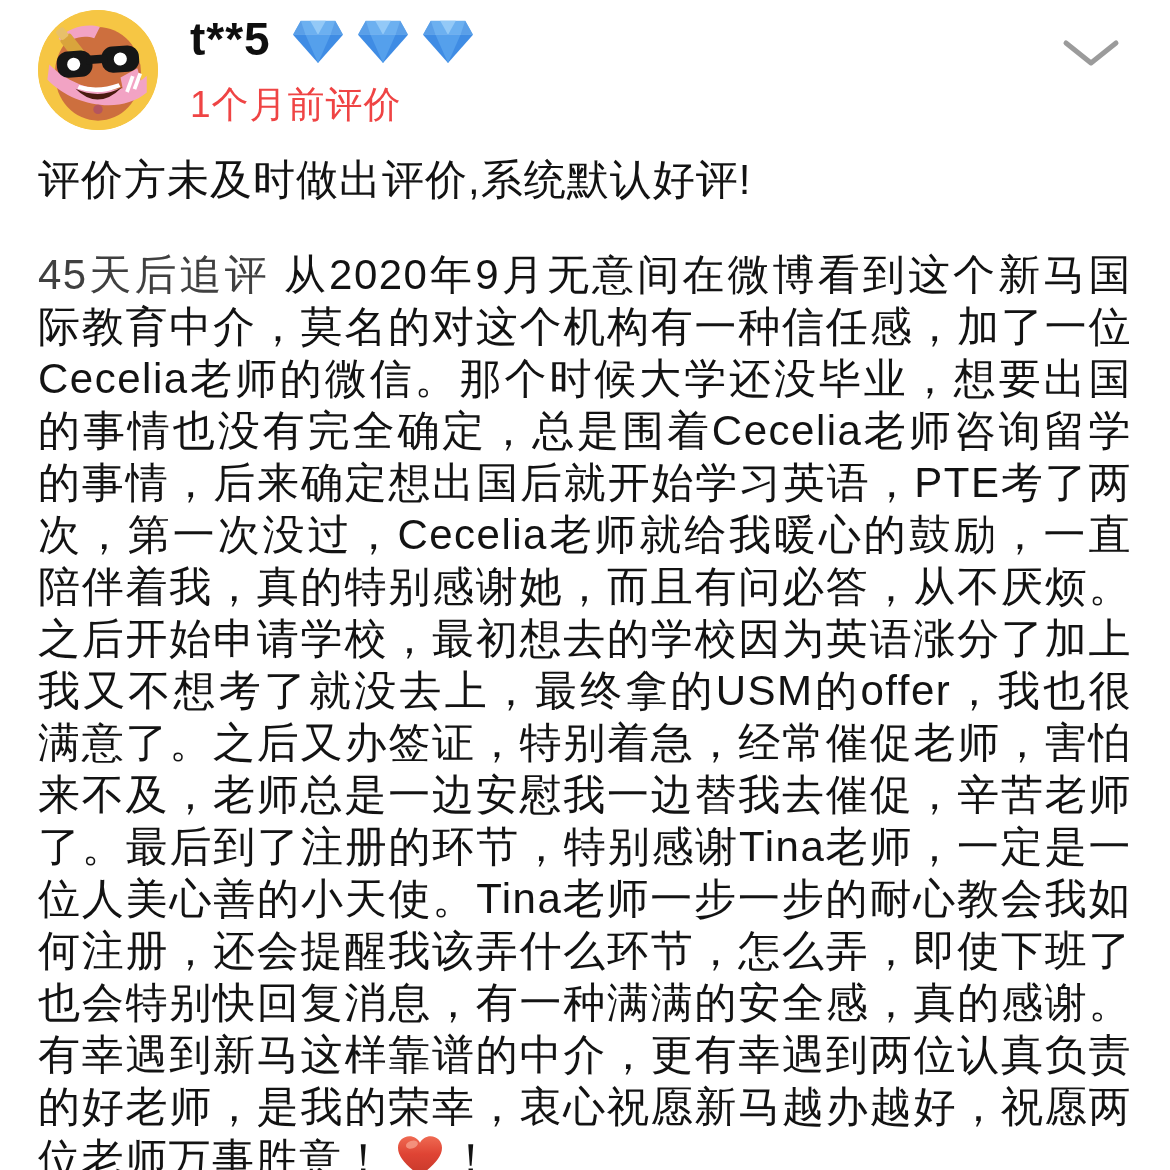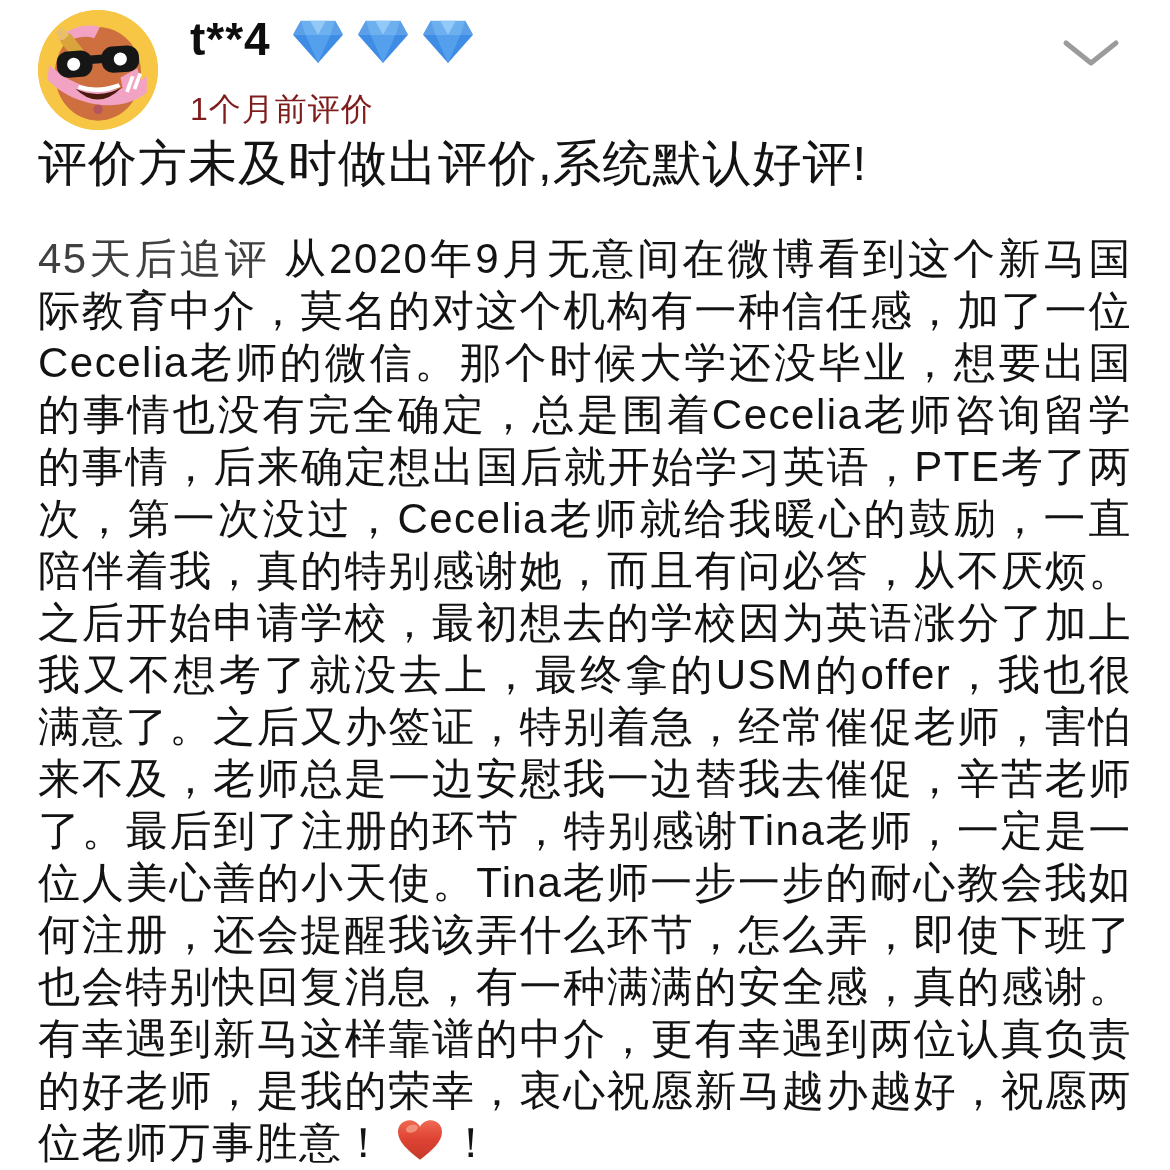--- a/index.html
+++ b/index.html
@@ -15,30 +15,31 @@
   .avatar {
     width:120px; height:120px; border-radius:50%; overflow:hidden; flex:0 0 auto;
     background:#f6c644;
   }
   .avatar svg { display:block; width:100%; height:100%; }
   .user-meta { margin-left:32px; padding-top:2px; }
   .user-line { display:flex; align-items:center; gap:18px; }
   .username { font-size:46px; font-weight:800; color:#0e0e0e; letter-spacing:1px; }
   .diamonds { display:flex; align-items:center; gap:7px; padding-top:4px; }
   .diamonds svg { display:block; }
-  .time-label { font-size:32px; color:#7f1d1d; margin-top:22px; letter-spacing:1px; }
+  .time-label { font-size:37px; color:#ef4444; margin-top:14px; letter-spacing:1px; }
   .collapse-btn {
     position:absolute; right:6px; top:18px; width:70px; height:50px;
     display:flex; align-items:center; justify-content:center;
     background:none; border:none; cursor:pointer;
   }
 
   
   .default-review {
-    font-size:49px; line-height:55px; font-weight:500;
+    margin-top:16px;
+    font-size:42px; line-height:55px; font-weight:500;
     color:#131313; letter-spacing:1px;
   }
   .followup-review {
     margin-top:42px;
     font-size:42px; line-height:52px; font-weight:500;
     color:#131313; letter-spacing:1.5px;
     text-align:justify; text-justify:inter-ideograph;
   }
   .followup-label { color:#404040; margin-right:14px; }
   .heart { display:inline-block; vertical-align:-5px; margin:0 6px 0 10px; }
@@ -75,21 +76,21 @@
         </g>
 
         <path d="M40 84 Q 64 108 90 82 Q 66 96 40 84 Z" fill="#4a1a10"></path>
         <path d="M42 84 Q 64 92 88 82 L 86 78 Q 64 86 44 80 Z" fill="#ffffff"></path>
         <circle cx="64" cy="106" r="5" fill="#b5555e"></circle>
       </svg>
     </div>
 
     <div class="user-meta">
       <div class="user-line">
-        <span class="username">t**4</span>
+        <span class="username">t**5</span>
         <span class="diamonds">
   <span>
     <svg width="58" height="50" viewBox="0 0 36 32" aria-hidden="true">
       <polygon points="7,3 29,3 34,12 2,12" fill="#6cb0f0"></polygon>
       <polygon points="13,3 23,3 18,12" fill="#93c9f7"></polygon>
       <polygon points="7,3 2,12 10,12" fill="#5a9fe8"></polygon>
       <polygon points="29,3 34,12 26,12" fill="#5a9fe8"></polygon>
       <polygon points="2,12 34,12 18,30" fill="#3f8ce4"></polygon>
       <polygon points="10,12 26,12 18,30" fill="#55a0ec"></polygon>
     </svg>

